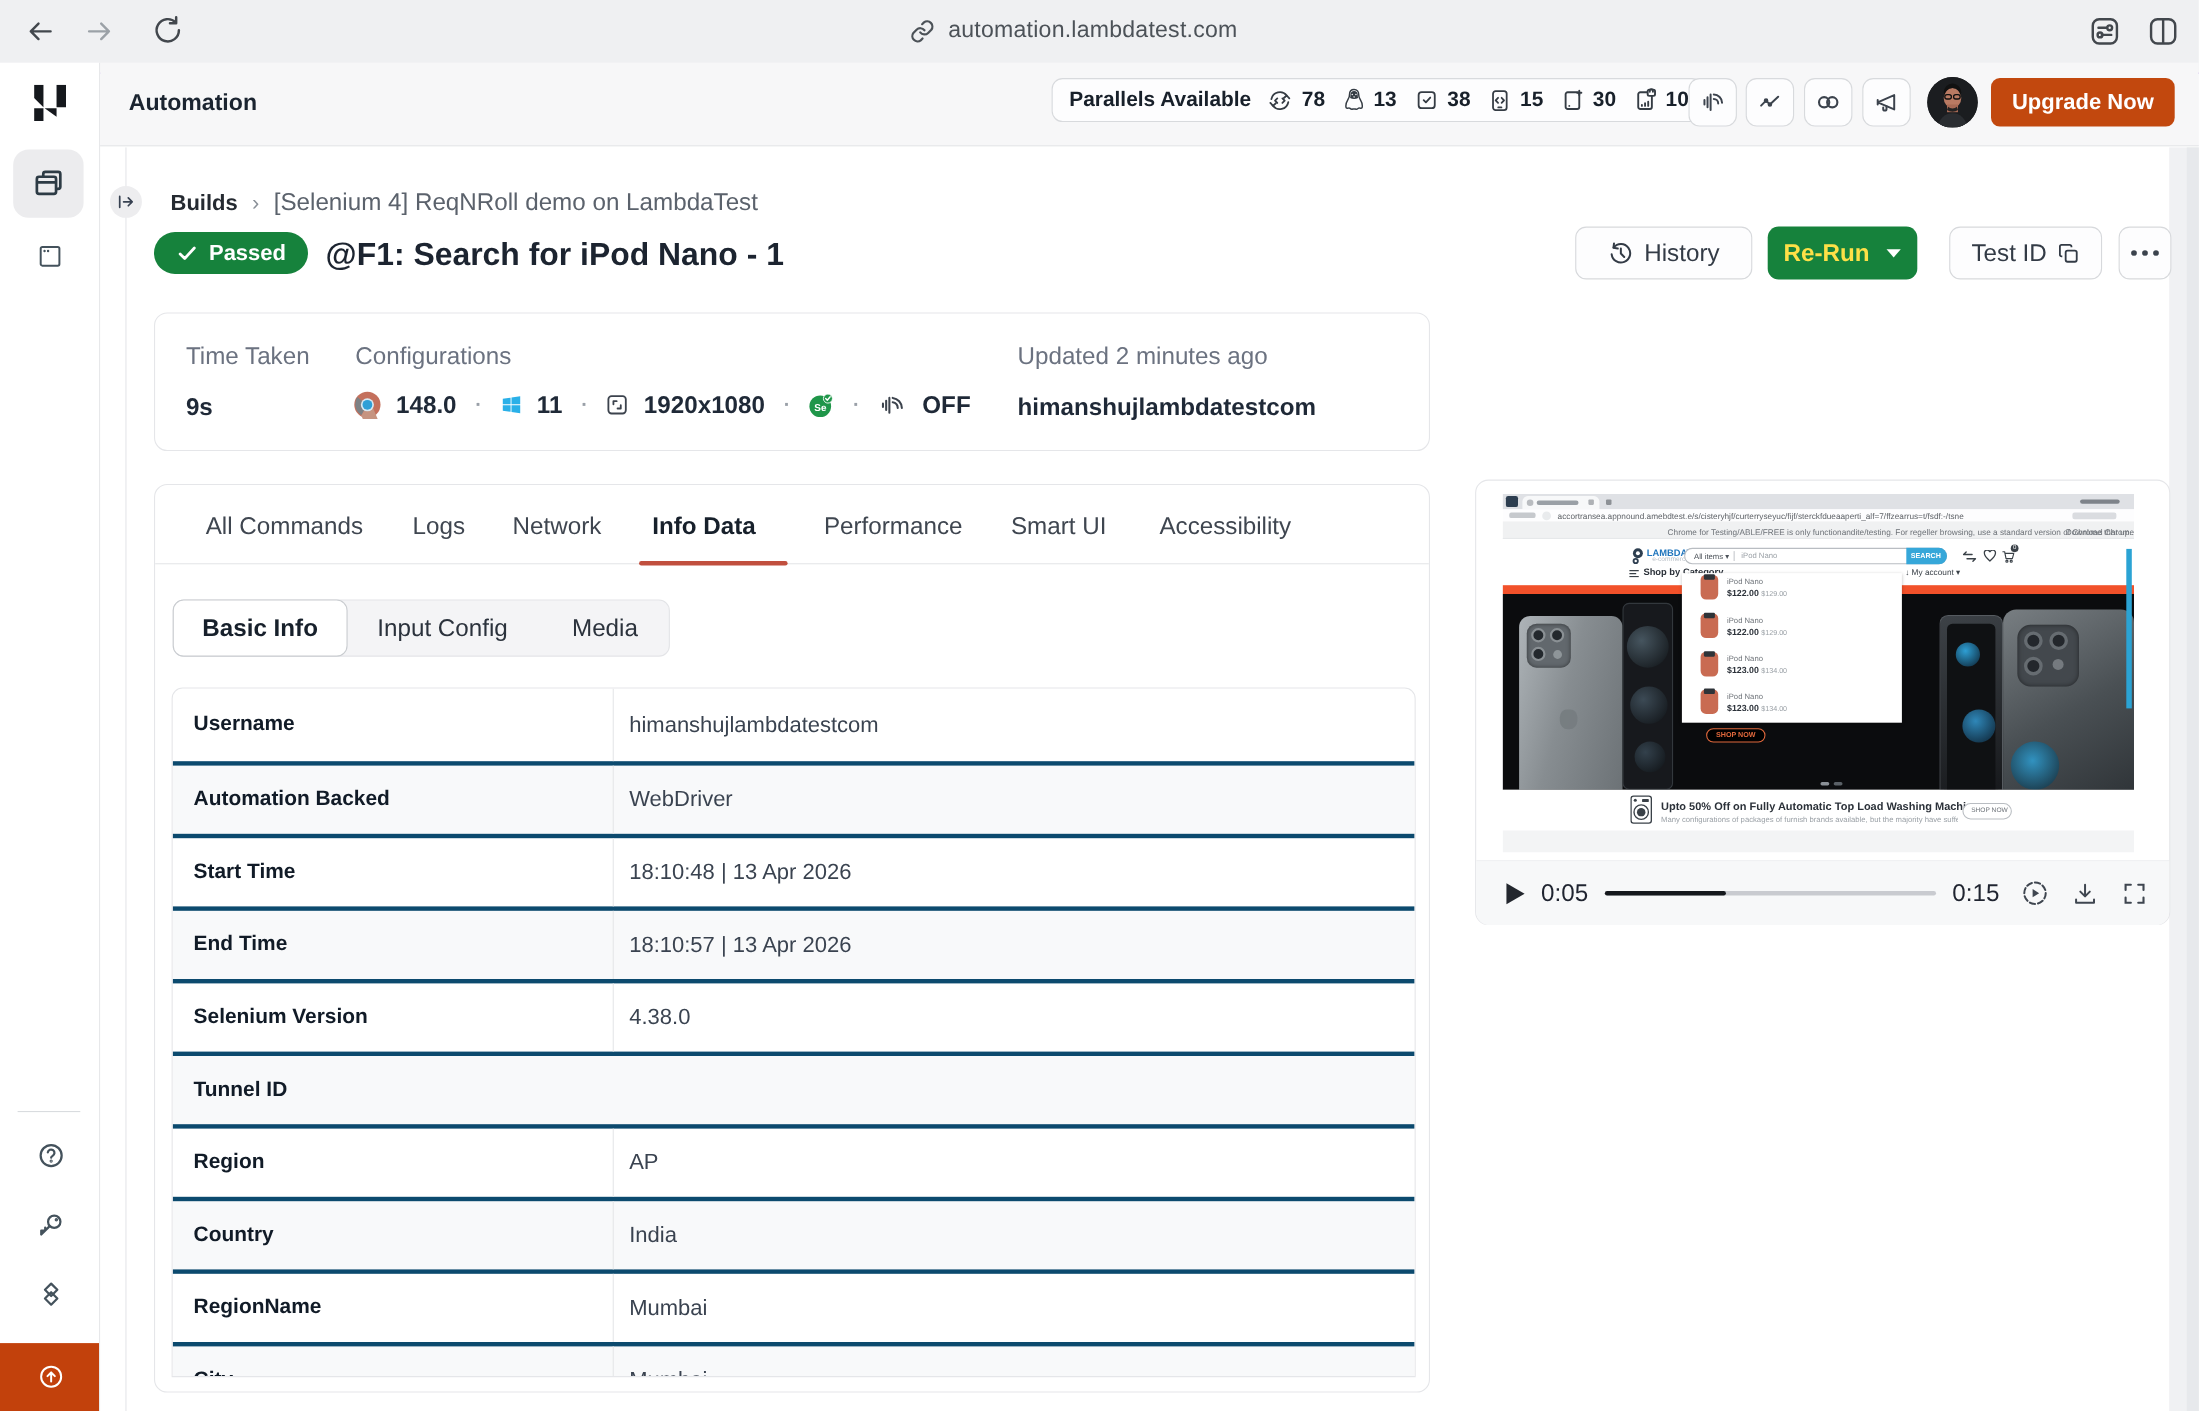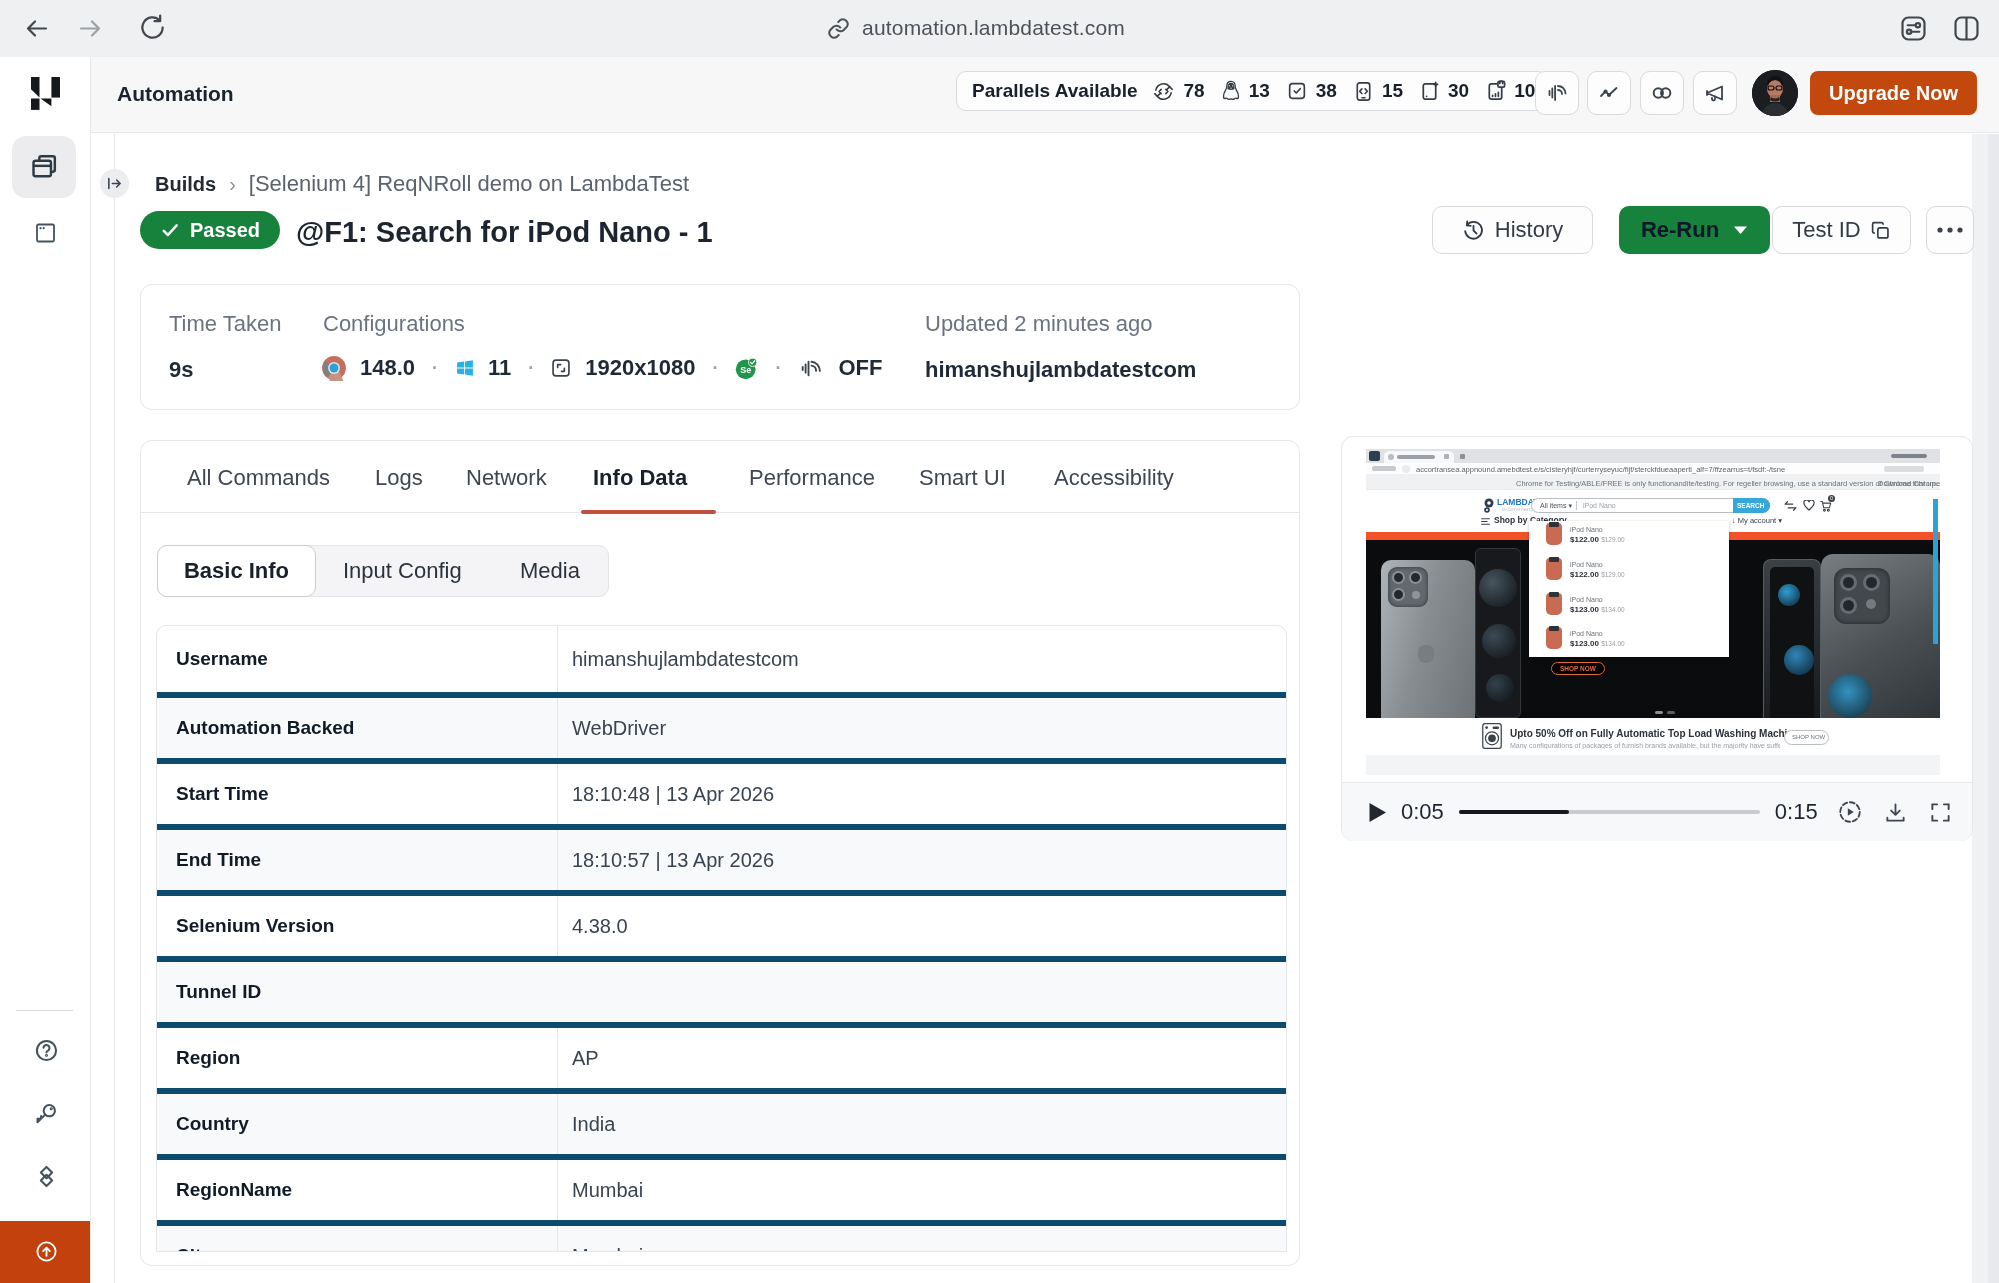--- a/index.html
+++ b/index.html
@@ -33,41 +33,41 @@
 
 #crumb { position:absolute; left:63px; top:37px; font-size:22px; color:#5b626c; }
 #crumb b { color:#252a31; font-weight:bold; font-size:20px; }
 #crumb .sep { margin:0 13px; color:#8a9098; font-size:20px; }
 
 #pill { position:absolute; left:48px; top:77px; width:140px; height:38px; border-radius:19px; background:#16823c; color:#fff; display:flex; align-items:center; justify-content:center; font-size:20px; font-weight:bold; }
 #pill svg { margin-right:10px; }
 #ttl { position:absolute; left:204px; top:82px; font-size:29px; font-weight:bold; color:#1c2430; }
 .tbtn { position:absolute; top:72px; height:48px; background:#fdfdfe; border:1px solid #d7d9dc; border-radius:10px; display:flex; align-items:center; justify-content:center; font-size:22px; color:#333b46; }
 #btn-hist { left:1340px; width:161px; gap:10px; }
-#btn-rerun { left:1515px; width:151px; background:#16823c; border:none; color:#0f172a; font-weight:bold; gap:14px;margin-left:12px; }
+#btn-rerun { left:1515px; width:136px; background:#16823c; border:none; color:#fde047; font-weight:bold; gap:14px; }
 #btn-testid { left:1680px; width:139px; gap:9px; }
 #btn-dots { left:1834px; width:48px; font-weight:bold; color:#3c434d; letter-spacing:1px; font-size:18px; }
 
 #infocard { position:absolute; left:48px; top:150px; width:1160px; height:126px; border:1px solid #e5e6e9; border-radius:12px; background:#fff; }
 #infocard .lbl { position:absolute; top:26px; font-size:22px; color:#6b7280; }
 #infocard .val { position:absolute; top:72px; font-size:22px; font-weight:bold; color:#1f2937; }
 #cfgrow { position:absolute; left:180px; top:70px; display:flex; align-items:center; font-size:22px; font-weight:bold; color:#1f2937; white-space:nowrap; }
 #cfgrow .dot { color:#9aa0a8; font-weight:bold; margin:0 17px; font-size:18px; }
 
 #tabscard { position:absolute; left:48px; top:306px; width:1160px; height:826px; border:1px solid #e5e6e9; border-radius:12px; background:#fff; overflow:hidden; }
 .tab { position:absolute; top:24px; font-size:22px; color:#3f4650; white-space:nowrap; }
 .tab.on { font-weight:bold; color:#17202b; }
 #underline { position:absolute; left:440px; top:69px; width:135px; height:4px; background:#c14f3e; border-radius:2px; }
 #tabsborder { position:absolute; left:0; top:71px; width:1158px; height:1px; background:#e5e6e9; }
 #seg { position:absolute; left:16px; top:104px; width:452px; height:52px; background:#f4f4f6; border:1px solid #e3e4e7; border-radius:10px; }
 #seg .on { position:absolute; left:-1px; top:-1px; width:159px; height:52px; background:#fff; border:1px solid #c9ccd0; border-radius:10px; display:flex; align-items:center; justify-content:center; font-size:22px; font-weight:bold; color:#17202b; }
 #seg .off { position:absolute; top:12px; font-size:22px; color:#2b323c; }
 
 #tbl { position:absolute; left:15px; top:184px; width:1131px; height:627px; border:1px solid #e5e6e9; border-radius:10px 10px 0 0; overflow:hidden; }
-.row { display:flex; height:66px; border-top:6px solid #0c4a6e; }
+.row { display:flex; height:66px; border-top:4px solid #0c4a6e; }
 .row:first-child { border-top:none; }
 .row.g { background:#f8f9fa; }
 .row .c1 { width:400px; display:flex; align-items:center; padding-left:19px; font-size:19px; font-weight:bold; color:#111b27; }
 .row .c2 { flex:1; border-left:1px solid #e5e6e9; display:flex; align-items:center; padding-left:14px; font-size:20px; color:#3a4350; }
 
 #vidcard { position:absolute; left:1249px; top:302px; width:632px; height:405px; border:1px solid #e5e6e9; border-radius:12px; background:#fff; }
 #shot { position:absolute; left:24px; top:12px; width:574px; height:326px; overflow:hidden; background:#fff; font-weight:normal; }
 #shot .t { position:absolute; white-space:nowrap; }
 #controls { position:absolute; left:0px; top:345px; width:630px; height:59px; background:#f7f8f9; border-top:1px solid #e8e9eb; border-radius:0 0 12px 12px; display:flex; align-items:center; }
 #controls .time { font-size:22px; color:#1f2430; }

